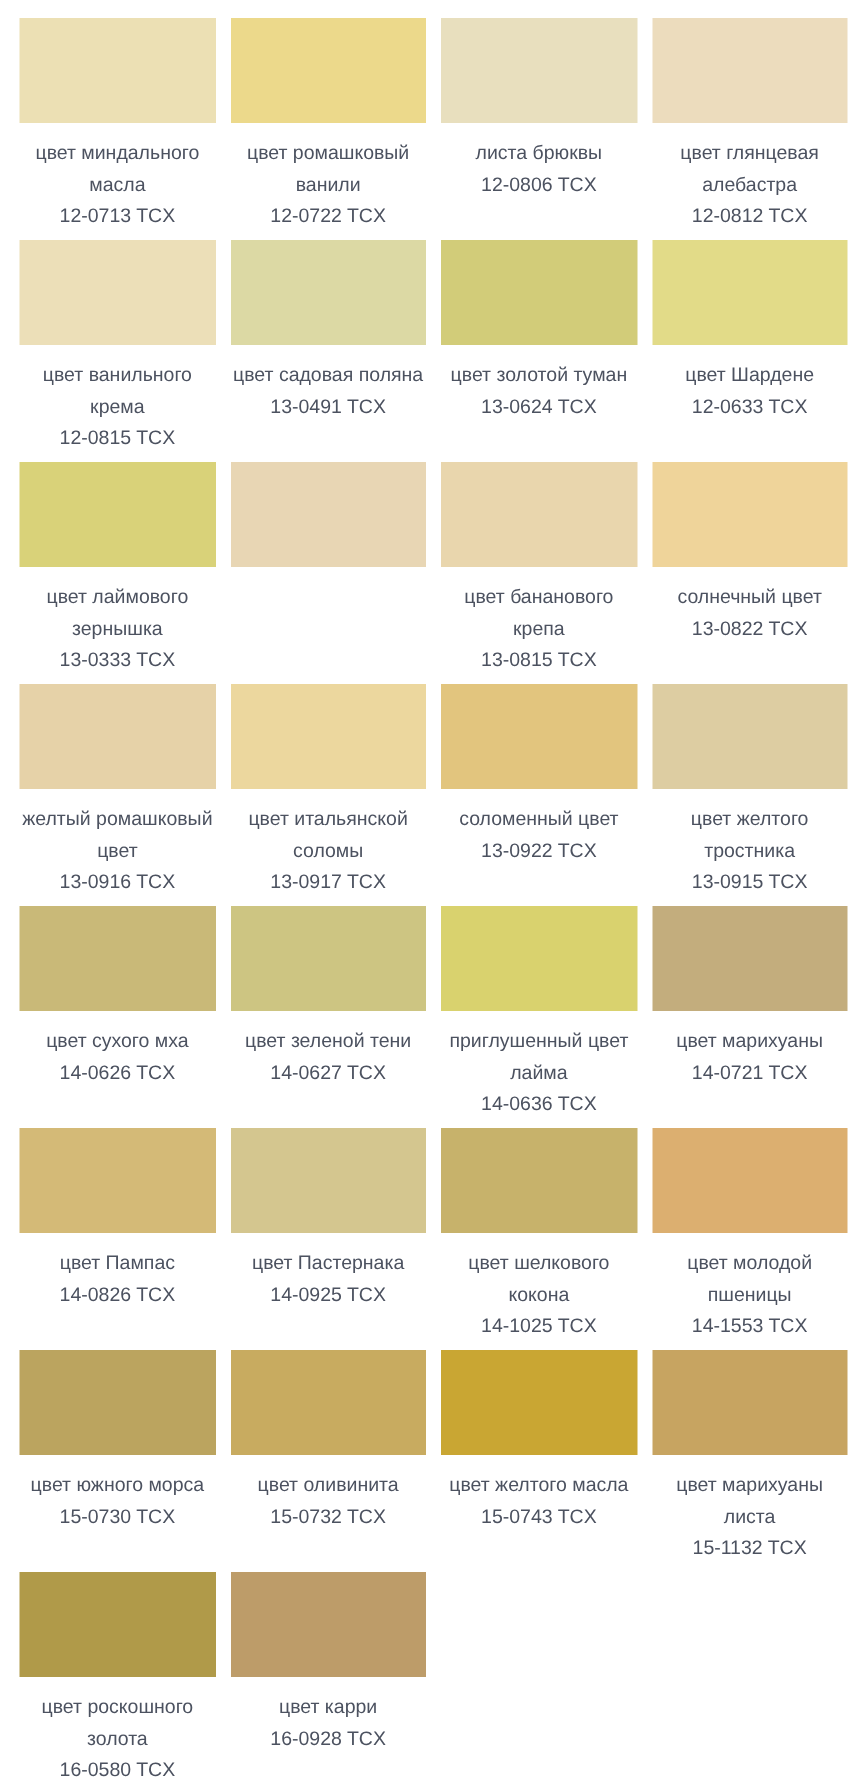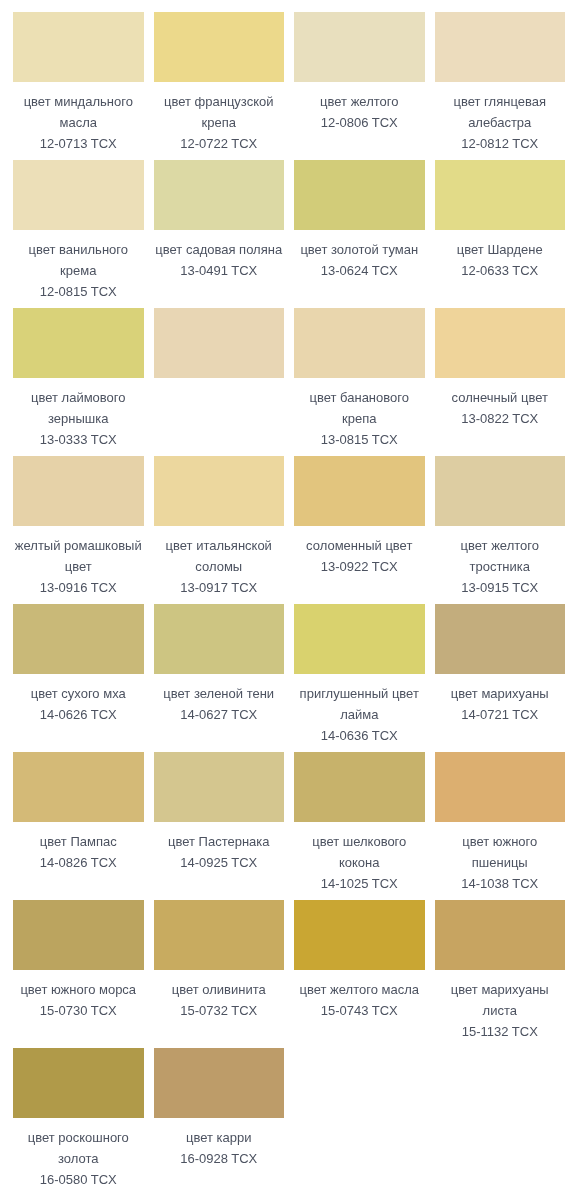--- a/index.html
+++ b/index.html
@@ -55,28 +55,28 @@
     <div class="swatch-cell">
       <div class="swatch-chip" style="background: rgb(236, 224, 180);"></div>
       <div class="swatch-caption">
         <span class="swatch-name">цвет миндального масла</span>
         <span class="swatch-code">12-0713 TCX</span>
       </div>
     </div>
     <div class="swatch-cell">
       <div class="swatch-chip" style="background: rgb(236, 217, 139);"></div>
       <div class="swatch-caption">
-        <span class="swatch-name">цвет французской крепа</span>
+        <span class="swatch-name">цвет ромашковый ванили</span>
         <span class="swatch-code">12-0722 TCX</span>
       </div>
     </div>
     <div class="swatch-cell">
       <div class="swatch-chip" style="background: rgb(232, 223, 190);"></div>
       <div class="swatch-caption">
-        <span class="swatch-name">цвет желтого</span>
+        <span class="swatch-name">листа брюквы</span>
         <span class="swatch-code">12-0806 TCX</span>
       </div>
     </div>
     <div class="swatch-cell">
       <div class="swatch-chip" style="background: rgb(236, 220, 189);"></div>
       <div class="swatch-caption">
         <span class="swatch-name">цвет глянцевая алебастра</span>
         <span class="swatch-code">12-0812 TCX</span>
       </div>
     </div>
@@ -205,22 +205,22 @@
     <div class="swatch-cell">
       <div class="swatch-chip" style="background: rgb(199, 178, 107);"></div>
       <div class="swatch-caption">
         <span class="swatch-name">цвет шелкового кокона</span>
         <span class="swatch-code">14-1025 TCX</span>
       </div>
     </div>
     <div class="swatch-cell">
       <div class="swatch-chip" style="background: rgb(220, 175, 112);"></div>
       <div class="swatch-caption">
-        <span class="swatch-name">цвет южного пшеницы</span>
-        <span class="swatch-code">14-1038 TCX</span>
+        <span class="swatch-name">цвет молодой пшеницы</span>
+        <span class="swatch-code">14-1553 TCX</span>
       </div>
     </div>
     <div class="swatch-cell">
       <div class="swatch-chip" style="background: rgb(187, 164, 95);"></div>
       <div class="swatch-caption">
         <span class="swatch-name">цвет южного морса</span>
         <span class="swatch-code">15-0730 TCX</span>
       </div>
     </div>
     <div class="swatch-cell">

